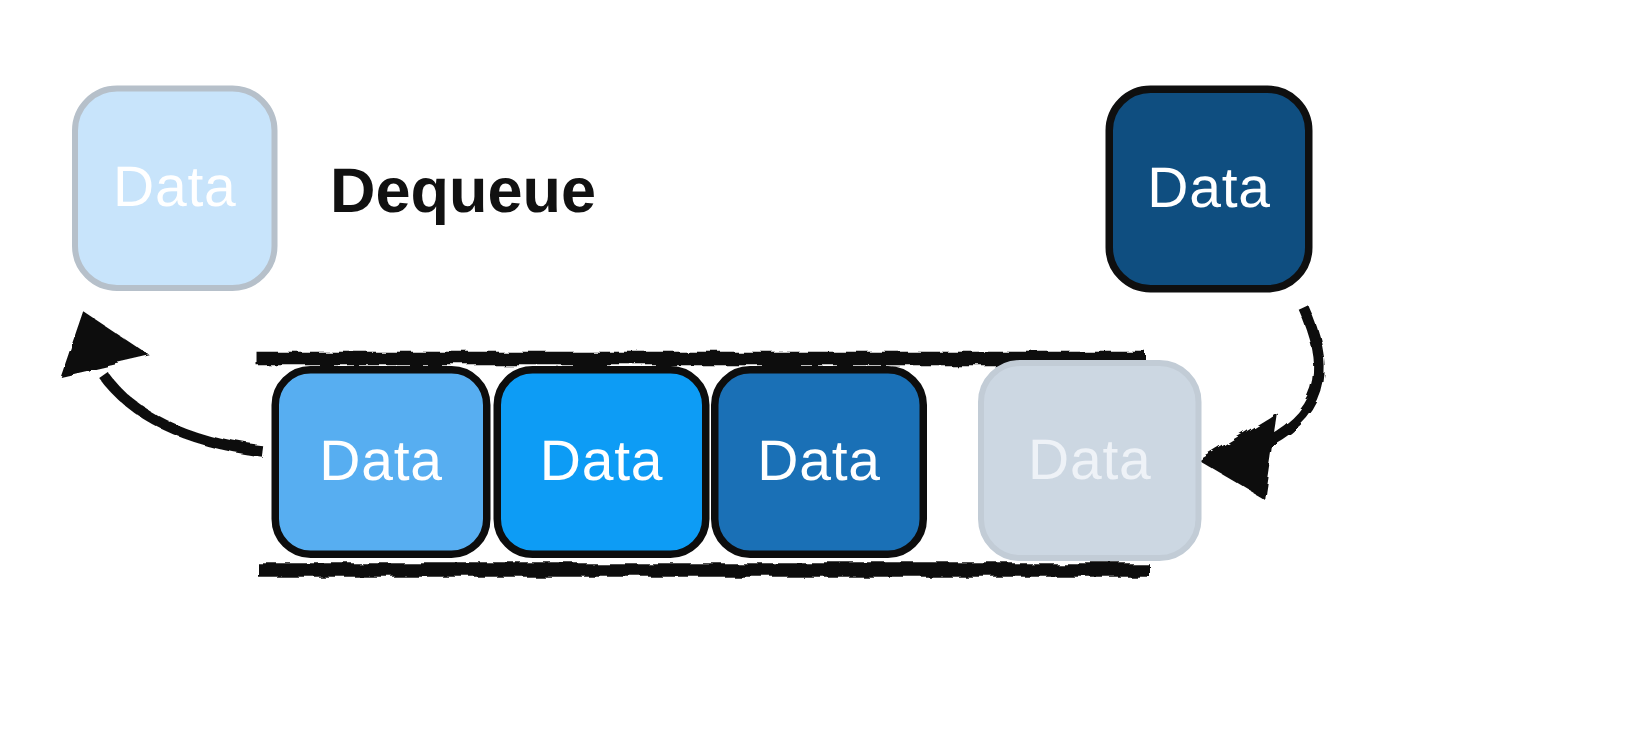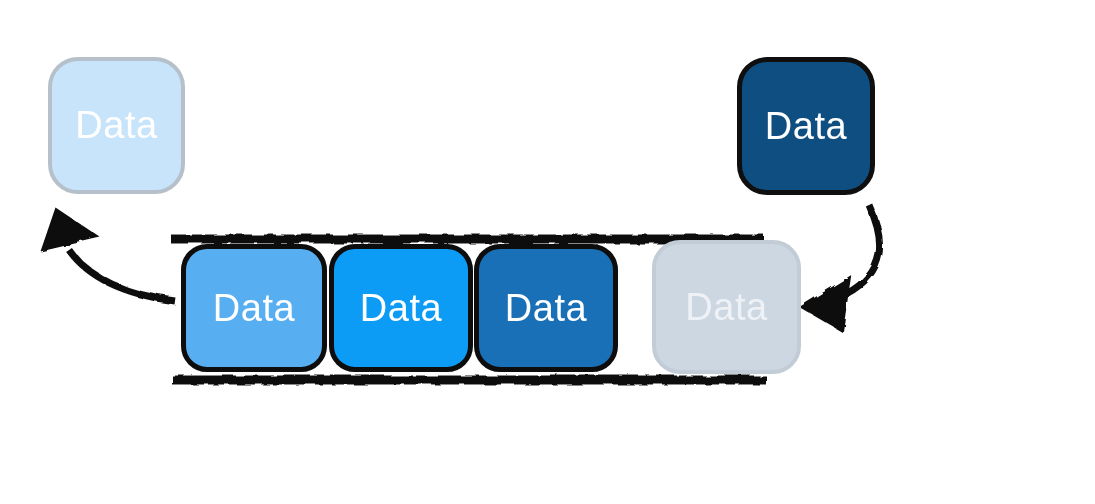--- a/index.html
+++ b/index.html
@@ -70,20 +70,21 @@
     </g>
 
     <rect x="309" y="448" width="14" height="14" fill="#ffffff" stroke="currentColor" stroke-width="2"></rect>
     <rect x="610" y="448" width="13" height="13" fill="#ffffff" stroke="currentColor" stroke-width="2"></rect>
   </svg>
 
   <div class="box dequeued-box" style="background-color: rgb(200, 228, 251); border-color: rgb(182, 192, 202);">
     <span class="box-label" style="color: rgb(255, 255, 255);">Data</span>
   </div>
 
+  <div class="op-label dequeue-label" style="color: rgb(17, 17, 17);">Dequeue</div>
 
   <div class="box incoming-box" style="background-color: rgb(15, 78, 128); border-color: rgb(15, 15, 15);">
     <span class="box-label" style="color: rgb(255, 255, 255);">Data</span>
   </div>
 
 
   <div class="box queue-item queue-item-0" style="background-color: rgb(87, 174, 241); border-color: rgb(13, 13, 13);">
     <span class="box-label" style="color: rgb(255, 255, 255);">Data</span>
   </div>
 

